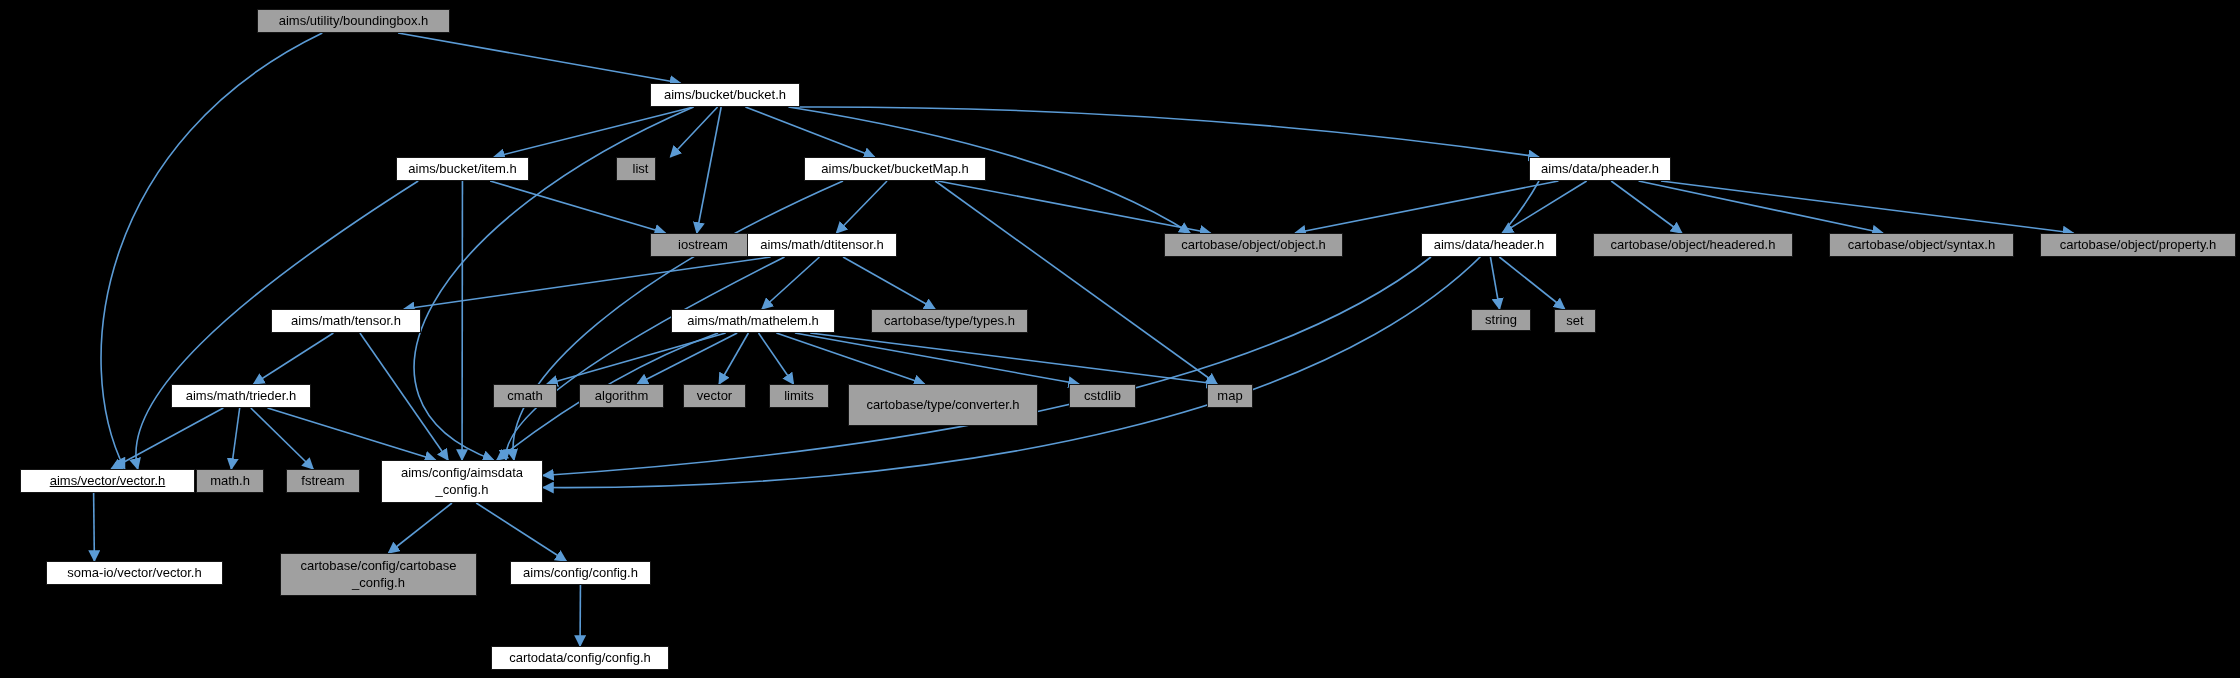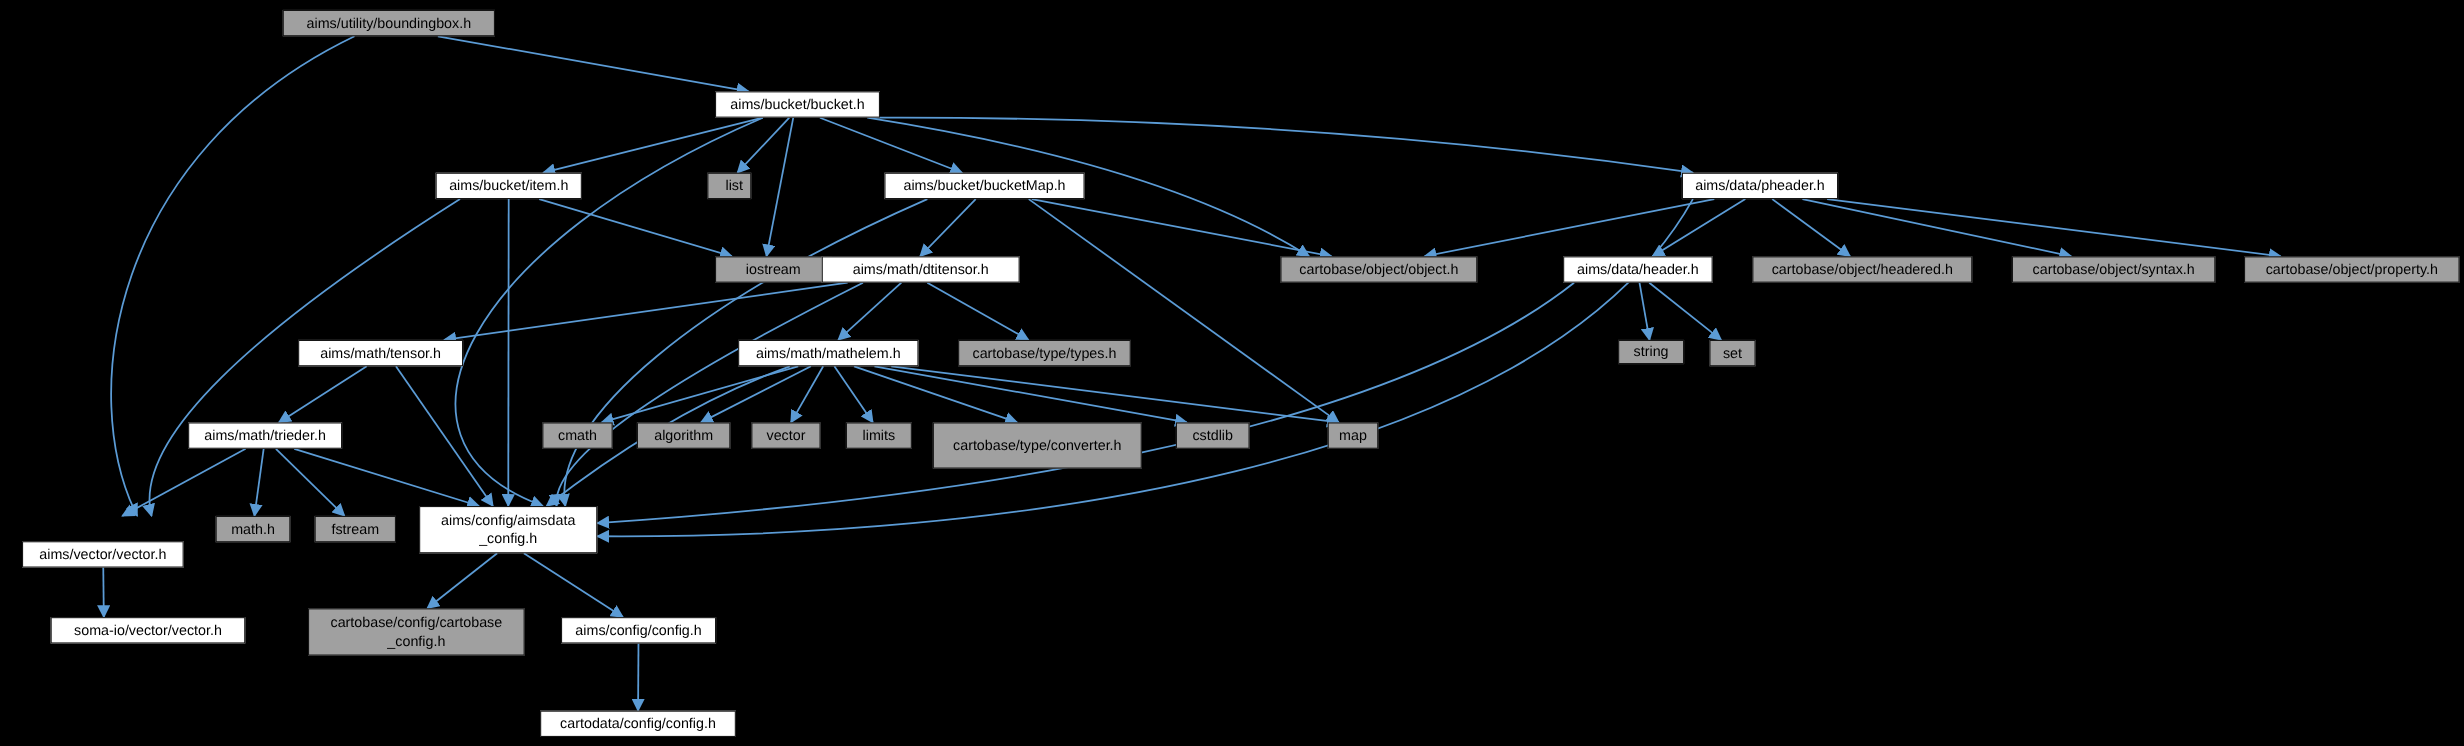--- a/index.html
+++ b/index.html
@@ -89,44 +89,44 @@
         <path d="M1431,257 C1250,400 850,455 543,475.5" class="edge" marker-end="url(#arrow)"></path>
         <path d="M451.98,503 L388.52,553" class="edge" marker-end="url(#arrow)"></path>
         <path d="M476.22,503 L566.28,561" class="edge" marker-end="url(#arrow)"></path>
         <path d="M580.44,585 L580.06,646" class="edge" marker-end="url(#arrow)"></path>
       </g>
   </svg>
   <div id="nodes">
       <div class="node root" style="left: 257px; top: 9px; width: 193px; height: 24px;">aims/utility/boundingbox.h</div>
       <div class="node header" style="left: 650px; top: 83px; width: 150px; height: 24px;">aims/bucket/bucket.h</div>
       <div class="node header" style="left: 396px; top: 157px; width: 133px; height: 24px;">aims/bucket/item.h</div>
-      <div class="node leaf" style="left: 643px; top: 157px; width: 40px; height: 24px; padding-left: 12px;">list</div>
+      <div class="node leaf" style="left: 616px; top: 157px; width: 40px; height: 24px; padding-left: 12px;">list</div>
       <div class="node header" style="left: 804px; top: 157px; width: 182px; height: 24px;">aims/bucket/bucketMap.h</div>
       <div class="node header" style="left: 1529px; top: 157px; width: 142px; height: 24px;">aims/data/pheader.h</div>
       <div class="node leaf" style="left: 650px; top: 233px; width: 106px; height: 24px;">iostream</div>
-      <div class="node header" style="left: 747px; top: 233px; width: 180px; height: 24px;">aims/math/dtitensor.h</div>
+      <div class="node header" style="left: 747px; top: 233px; width: 150px; height: 24px;">aims/math/dtitensor.h</div>
       <div class="node leaf" style="left: 1164px; top: 233px; width: 179px; height: 24px;">cartobase/object/object.h</div>
       <div class="node header" style="left: 1421px; top: 233px; width: 136px; height: 24px;">aims/data/header.h</div>
       <div class="node leaf" style="left: 1593px; top: 233px; width: 200px; height: 24px;">cartobase/object/headered.h</div>
       <div class="node leaf" style="left: 1829px; top: 233px; width: 185px; height: 24px;">cartobase/object/syntax.h</div>
       <div class="node leaf" style="left: 2040px; top: 233px; width: 196px; height: 24px;">cartobase/object/property.h</div>
       <div class="node header" style="left: 271px; top: 309px; width: 150px; height: 24px;">aims/math/tensor.h</div>
       <div class="node header" style="left: 671px; top: 309px; width: 164px; height: 24px;">aims/math/mathelem.h</div>
       <div class="node leaf" style="left: 871px; top: 309px; width: 157px; height: 24px;">cartobase/type/types.h</div>
       <div class="node leaf" style="left: 1471px; top: 309px; width: 60px; height: 22px;">string</div>
       <div class="node leaf" style="left: 1554px; top: 309px; width: 42px; height: 24px;">set</div>
       <div class="node header" style="left: 171px; top: 384px; width: 140px; height: 24px;">aims/math/trieder.h</div>
       <div class="node leaf" style="left: 493px; top: 384px; width: 64px; height: 24px;">cmath</div>
       <div class="node leaf" style="left: 579px; top: 384px; width: 85px; height: 24px;">algorithm</div>
       <div class="node leaf" style="left: 683px; top: 384px; width: 63px; height: 24px;">vector</div>
       <div class="node leaf" style="left: 769px; top: 384px; width: 60px; height: 24px;">limits</div>
       <div class="node leaf" style="left: 848px; top: 384px; width: 190px; height: 42px;">cartobase/type/converter.h</div>
       <div class="node leaf" style="left: 1069px; top: 384px; width: 67px; height: 24px;">cstdlib</div>
       <div class="node leaf" style="left: 1207px; top: 384px; width: 46px; height: 24px;">map</div>
-      <div class="node header" style="left: 20px; top: 492px; width: 147px; height: 24px;">aims/vector/vector.h</div>
+      <div class="node header" style="left: 20px; top: 469px; width: 175px; height: 24px; text-decoration: underline;">aims/vector/vector.h</div>
       <div class="node leaf" style="left: 196px; top: 469px; width: 68px; height: 24px;">math.h</div>
       <div class="node leaf" style="left: 286px; top: 469px; width: 74px; height: 24px;">fstream</div>
       <div class="node header" style="left: 381px; top: 460px; width: 162px; height: 43px;">aims/config/aimsdata
 _config.h</div>
       <div class="node header" style="left: 6px; top: 561px; width: 177px; height: 24px; margin-left: 40px;">soma-io/vector/vector.h</div>
       <div class="node leaf" style="left: 280px; top: 553px; width: 197px; height: 43px;">cartobase/config/cartobase
 _config.h</div>
       <div class="node header" style="left: 510px; top: 561px; width: 141px; height: 24px;">aims/config/config.h</div>
       <div class="node header" style="left: 491px; top: 646px; width: 178px; height: 24px;">cartodata/config/config.h</div>
     </div>

